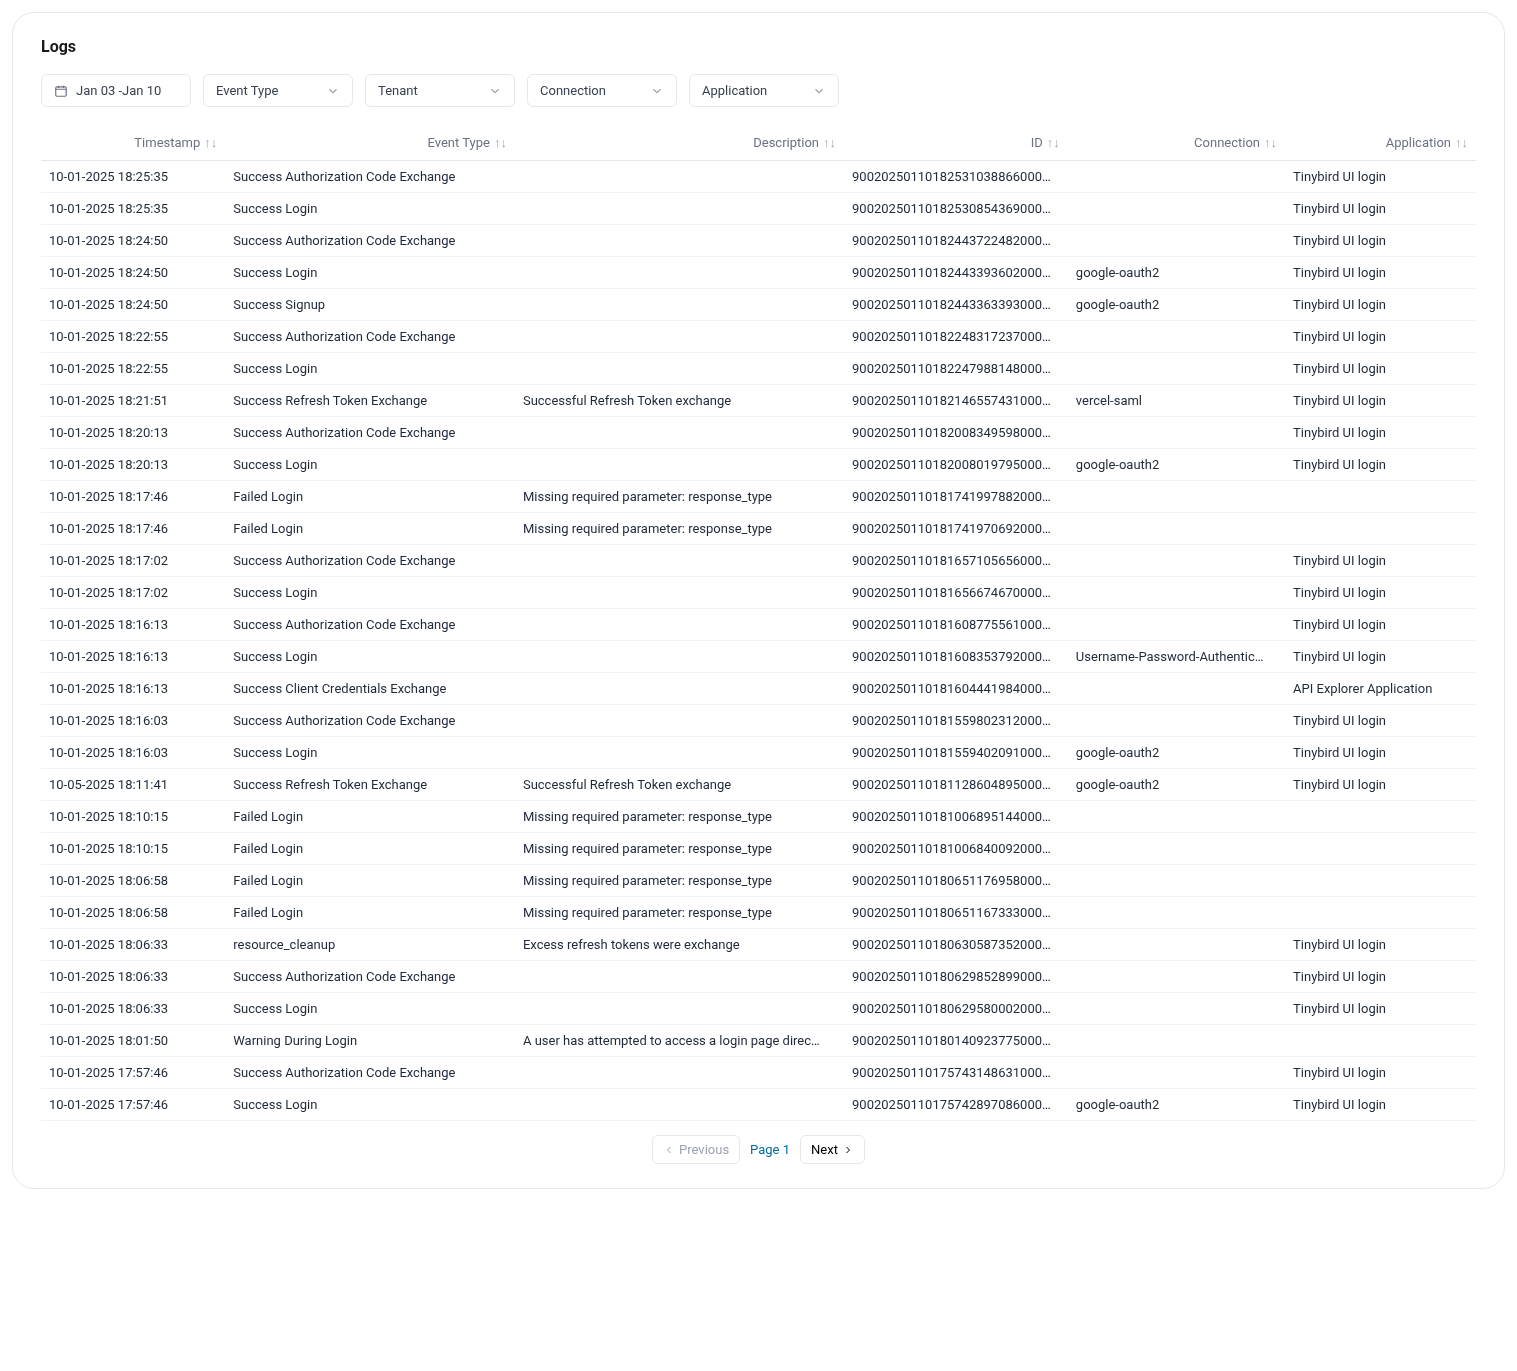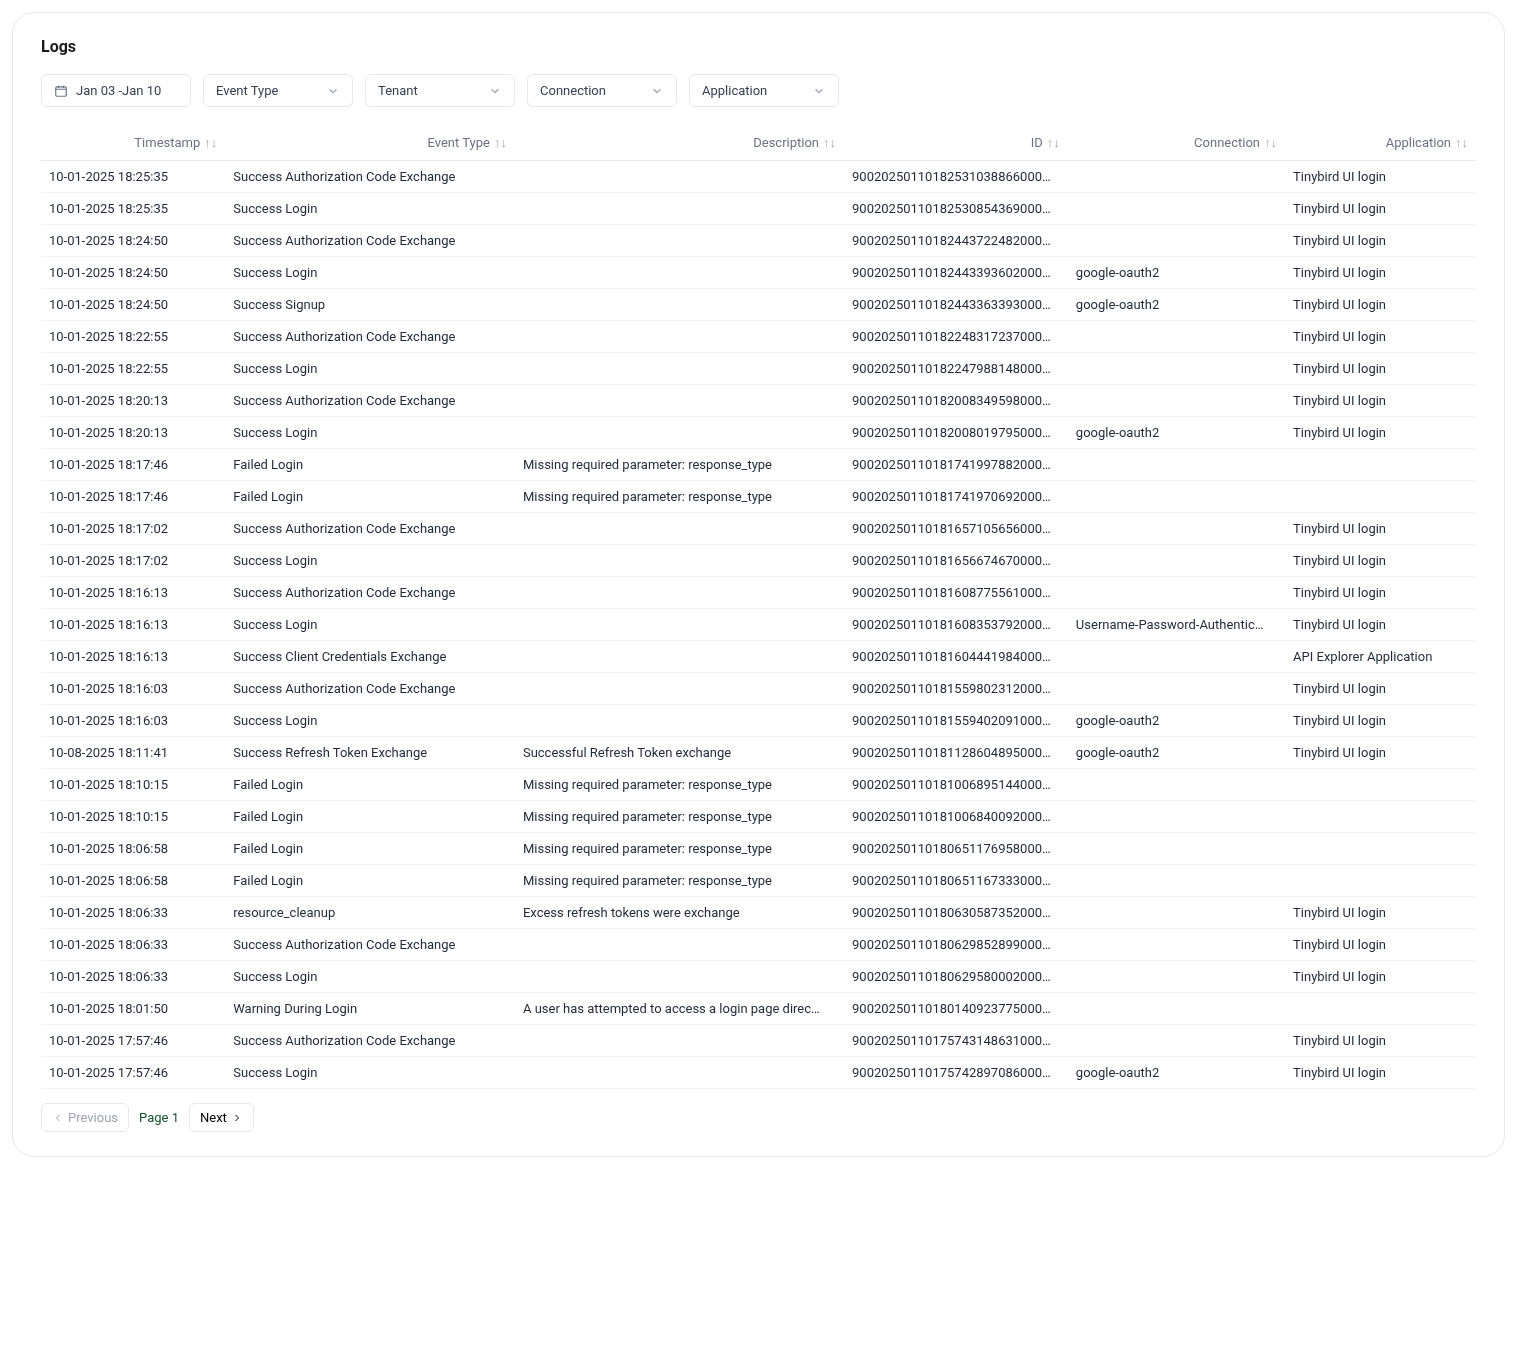--- a/index.html
+++ b/index.html
@@ -64,39 +64,39 @@
   text-overflow: ellipsis;
 }
 .col-ts { width: 140px; }
 .col-et { width: 220px; }
 .col-desc { width: 250px; }
 .col-id { width: 170px; }
 .col-conn { width: 165px; }
 .col-app { width: 145px; }
 .pager {
   display: flex;
-  justify-content: flex-start;
+  justify-content: center;
   align-items: center;
   gap: 10px;
   margin-top: 14px;
   font-size: 13px;
 }
 .pbtn {
   display: flex;
   align-items: center;
   gap: 4px;
   border: 1px solid #e5e7eb;
   border-radius: 6px;
   padding: 6px 10px;
   background: #fff;
   color: #000000;
   cursor: pointer;
 }
 .pbtn.disabled { color: #9ca3af; cursor: default; }
-.page-label { color: #14532d; }
+.page-label { color: #0369a1; }
 svg { display: block; }
 </style>
 </head>
 <body>
 
 <div class="card">
   <div class="title">Logs</div>
 
   <div class="filters">
     <div class="pill date">
@@ -195,20 +195,28 @@
           </tr>
           <tr>
             <td>10-01-2025 18:22:55</td>
             <td>Success Login</td>
             <td></td>
             <td>90020250110182247988148000…</td>
             <td></td>
             <td>Tinybird UI login</td>
           </tr>
           <tr>
+            <td>10-01-2025 18:21:51</td>
+            <td>Success Refresh Token Exchange</td>
+            <td>Successful Refresh Token exchange</td>
+            <td>90020250110182146557431000…</td>
+            <td>vercel-saml</td>
+            <td>Tinybird UI login</td>
+          </tr>
+          <tr>
             <td>10-01-2025 18:20:13</td>
             <td>Success Authorization Code Exchange</td>
             <td></td>
             <td>90020250110182008349598000…</td>
             <td></td>
             <td>Tinybird UI login</td>
           </tr>
           <tr>
             <td>10-01-2025 18:20:13</td>
             <td>Success Login</td>
@@ -283,21 +291,21 @@
           </tr>
           <tr>
             <td>10-01-2025 18:16:03</td>
             <td>Success Login</td>
             <td></td>
             <td>90020250110181559402091000…</td>
             <td>google-oauth2</td>
             <td>Tinybird UI login</td>
           </tr>
           <tr>
-            <td>10-08-2025 18:11:41</td>
+            <td>10-05-2025 18:11:41</td>
             <td>Success Refresh Token Exchange</td>
             <td>Successful Refresh Token exchange</td>
             <td>90020250110181128604895000…</td>
             <td>google-oauth2</td>
             <td>Tinybird UI login</td>
           </tr>
           <tr>
             <td>10-01-2025 18:10:15</td>
             <td>Failed Login</td>
             <td>Missing required parameter: response_type</td>

